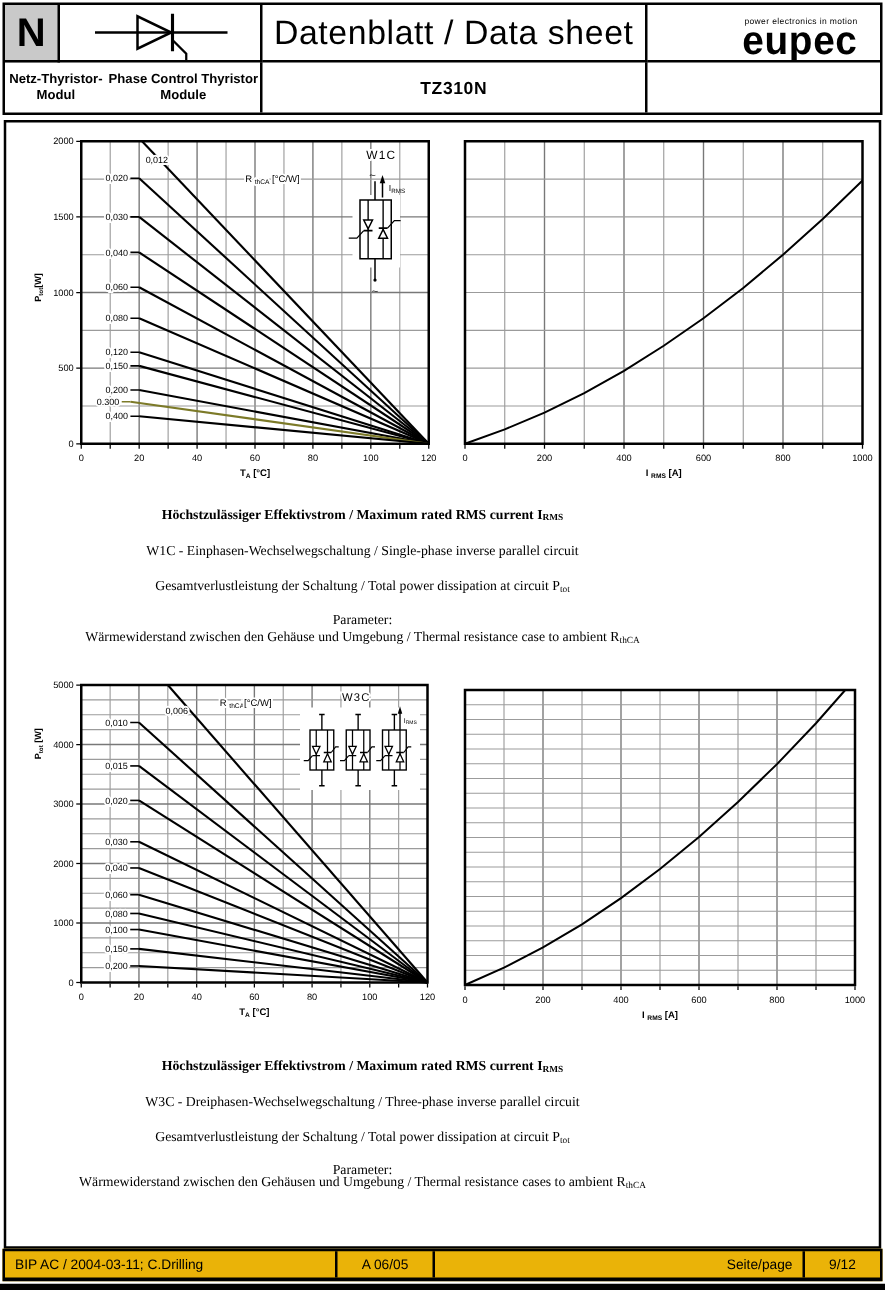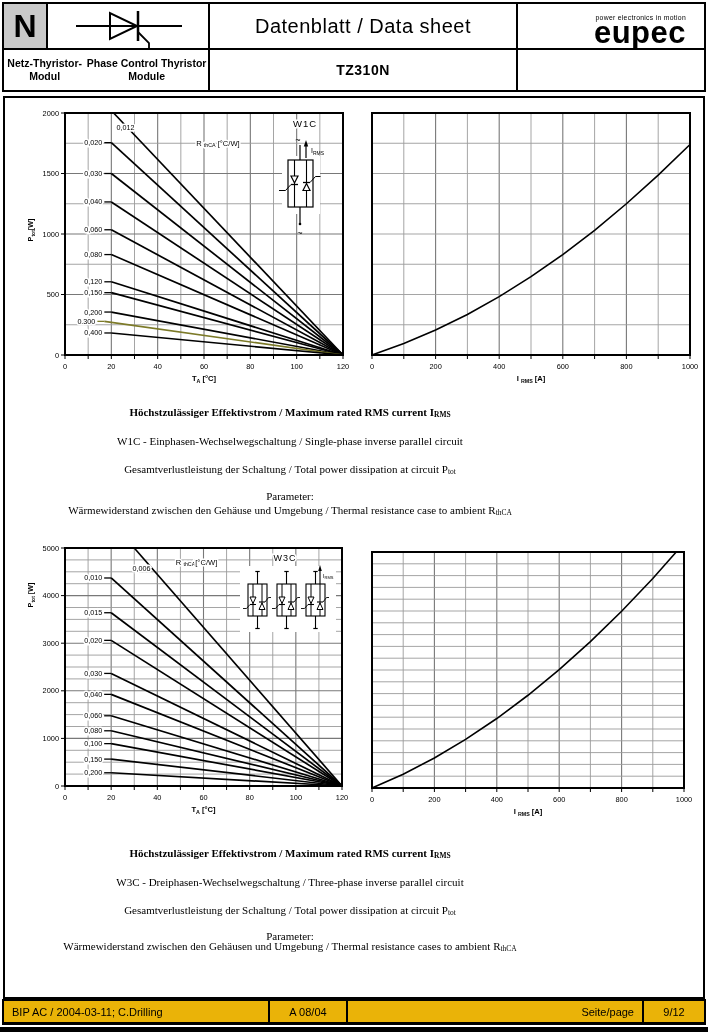--- a/index.html
+++ b/index.html
@@ -8,21 +8,21 @@
   *{box-sizing:border-box;}
   .abs{position:absolute;}
   
   #header{left:2px;top:2px;width:704px;height:90px;border:2px solid #000;display:grid;
           grid-template-columns:44px 162px 308px 1fr;grid-template-rows:46px 1fr;background:#fff;}
   .hc{border-right:2px solid #000;border-bottom:2px solid #000;display:flex;
       align-items:center;justify-content:center;overflow:hidden;}
   .hc.lastcol{border-right:none;}
   .hc.row2{border-bottom:none;}
   #n-cell{background:#c9c9c9;font-weight:bold;font-size:32px;}
-  #title-cell{font-size:20px;letter-spacing:0.5px;}
+  #title-cell{font-size:27px;letter-spacing:0.5px;}
   #brand-cell{flex-direction:column;align-items:flex-end;justify-content:flex-end;
               padding:4px 18px 0 0;}
   .brand-tagline{font-size:6.8px;font-weight:500;letter-spacing:0.3px;margin-bottom:-3px;}
   .brand-name{font-weight:bold;font-size:31px;letter-spacing:0.5px;line-height:30px;
               transform:scaleY(1.04);}
   #module-cell{grid-column:1/3;font-weight:bold;font-size:10.5px;
                line-height:13px;text-align:center;}
   #part-cell{font-weight:bold;font-size:14px;letter-spacing:0.5px;}
   
   #main-frame{left:3px;top:96px;width:702px;height:903px;border:2px solid #000;}
@@ -436,18 +436,18 @@
 <div>
   <div class="tline b" style="top:847px"><span>Höchstzulässiger Effektivstrom / Maximum rated RMS current I</span><sub>RMS</sub></div>
   <div class="tline" style="top:876px">W3C - Dreiphasen-Wechselwegschaltung / Three-phase inverse parallel circuit</div>
   <div class="tline" style="top:904px"><span>Gesamtverlustleistung der Schaltung / Total power dissipation at circuit P</span><sub>tot</sub></div>
   <div class="tline" style="top:930px">Parameter:</div>
   <div class="tline" style="top:940px"><span>Wärmewiderstand zwischen den Gehäusen und Umgebung / Thermal resistance cases to ambient R</span><sub>thCA</sub></div>
 </div>
 
 <div id="footer" class="abs">
   <div class="fc" id="footer-doc">BIP AC / 2004-03-11; C.Drilling</div>
-  <div class="fc" id="footer-rev">A 08/04</div>
+  <div class="fc" id="footer-rev">A 06/05</div>
   <div class="fc" id="footer-pagelabel">Seite/page</div>
   <div class="fc lastcol">9/12</div>
 </div>
 
 <div id="bottom-strip" class="abs"></div>
 
 </body></html>

